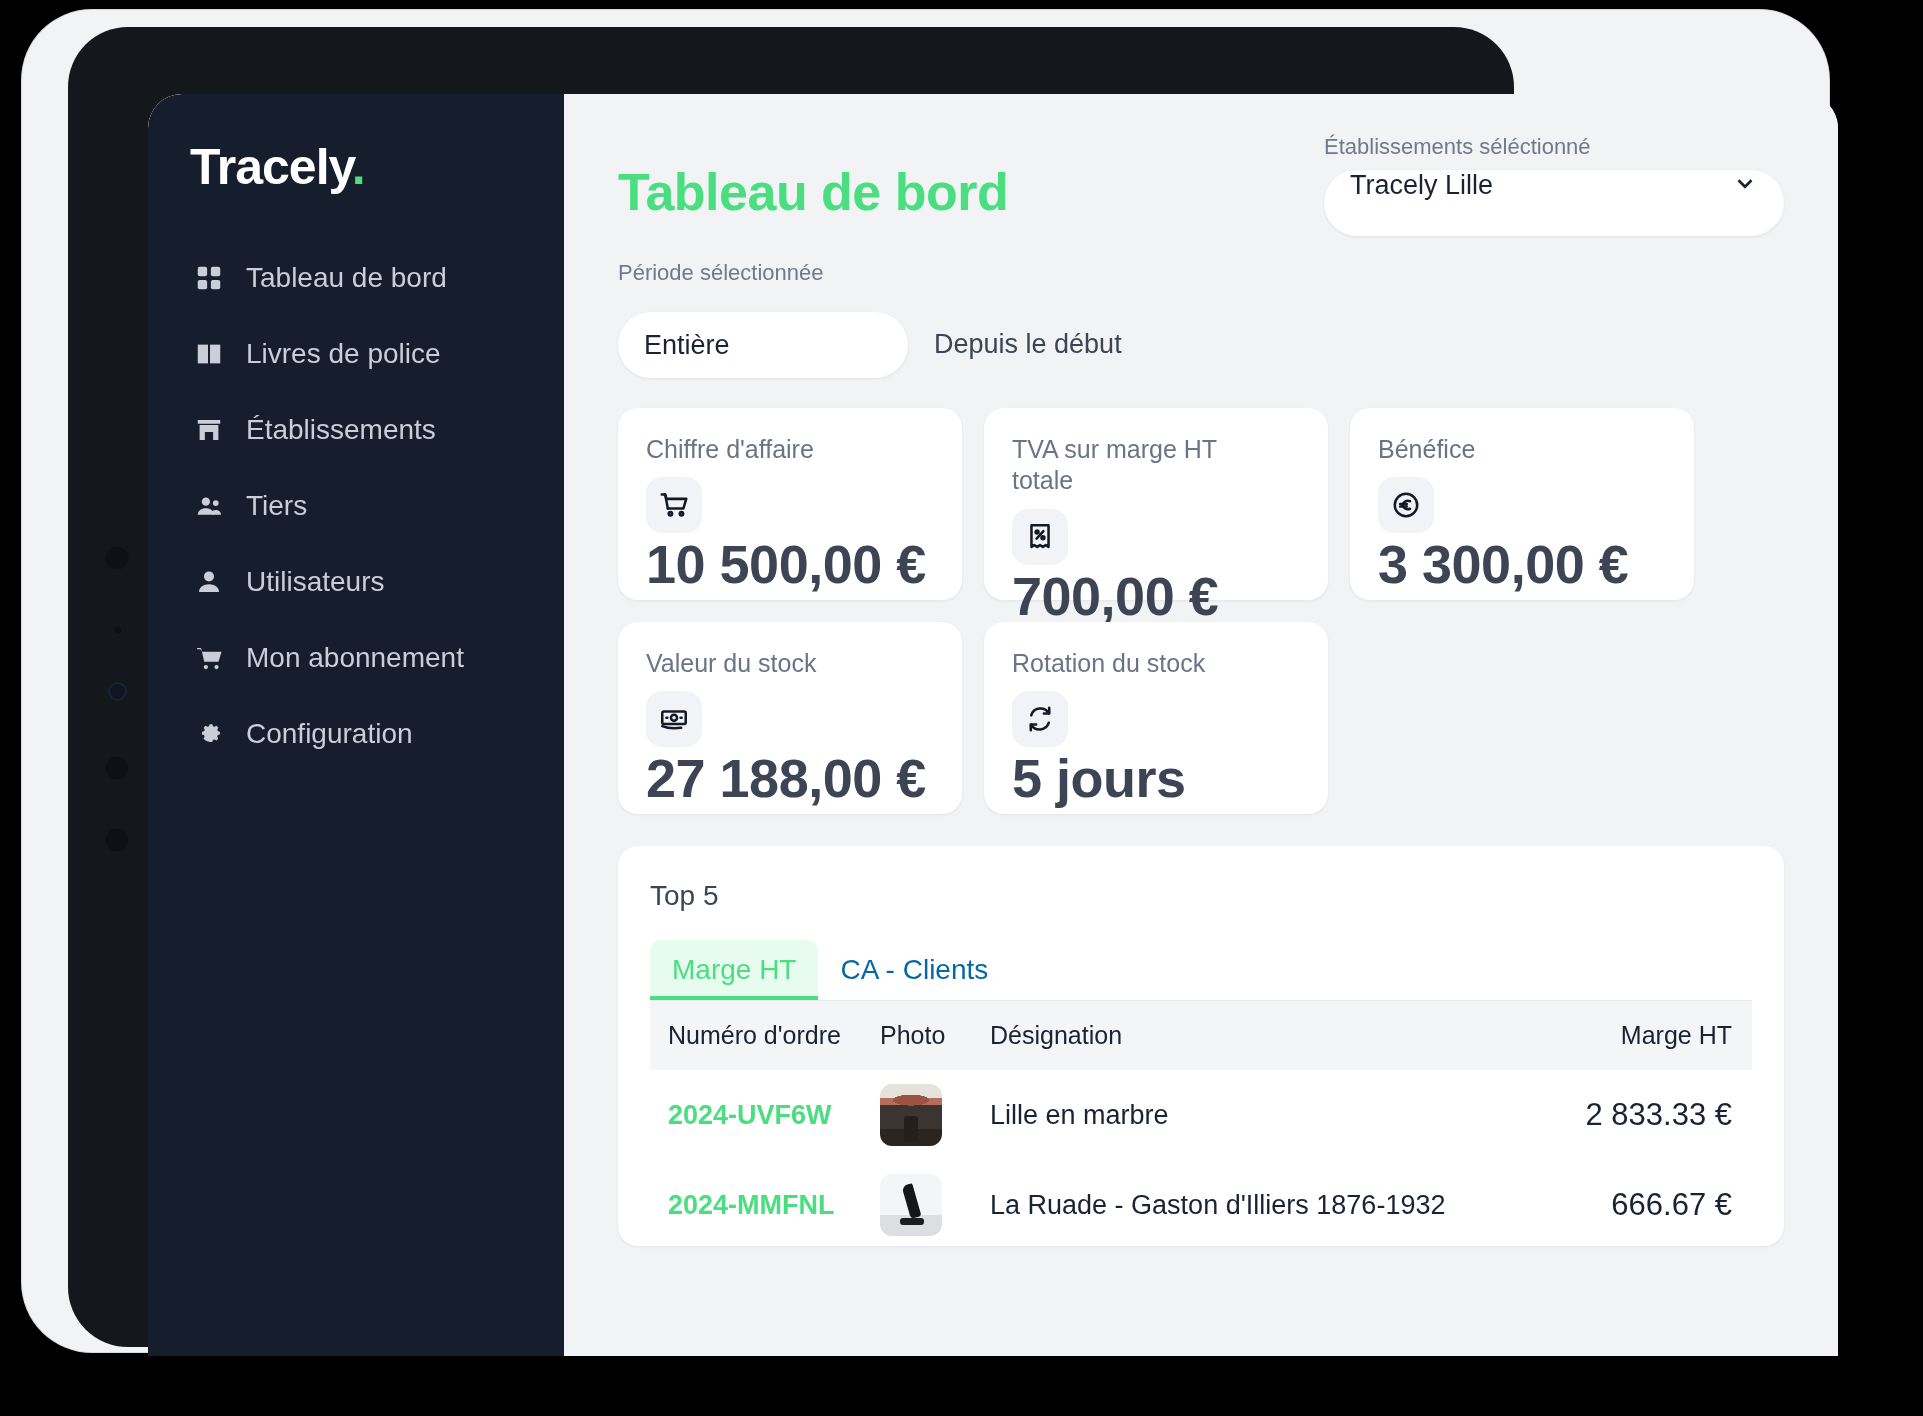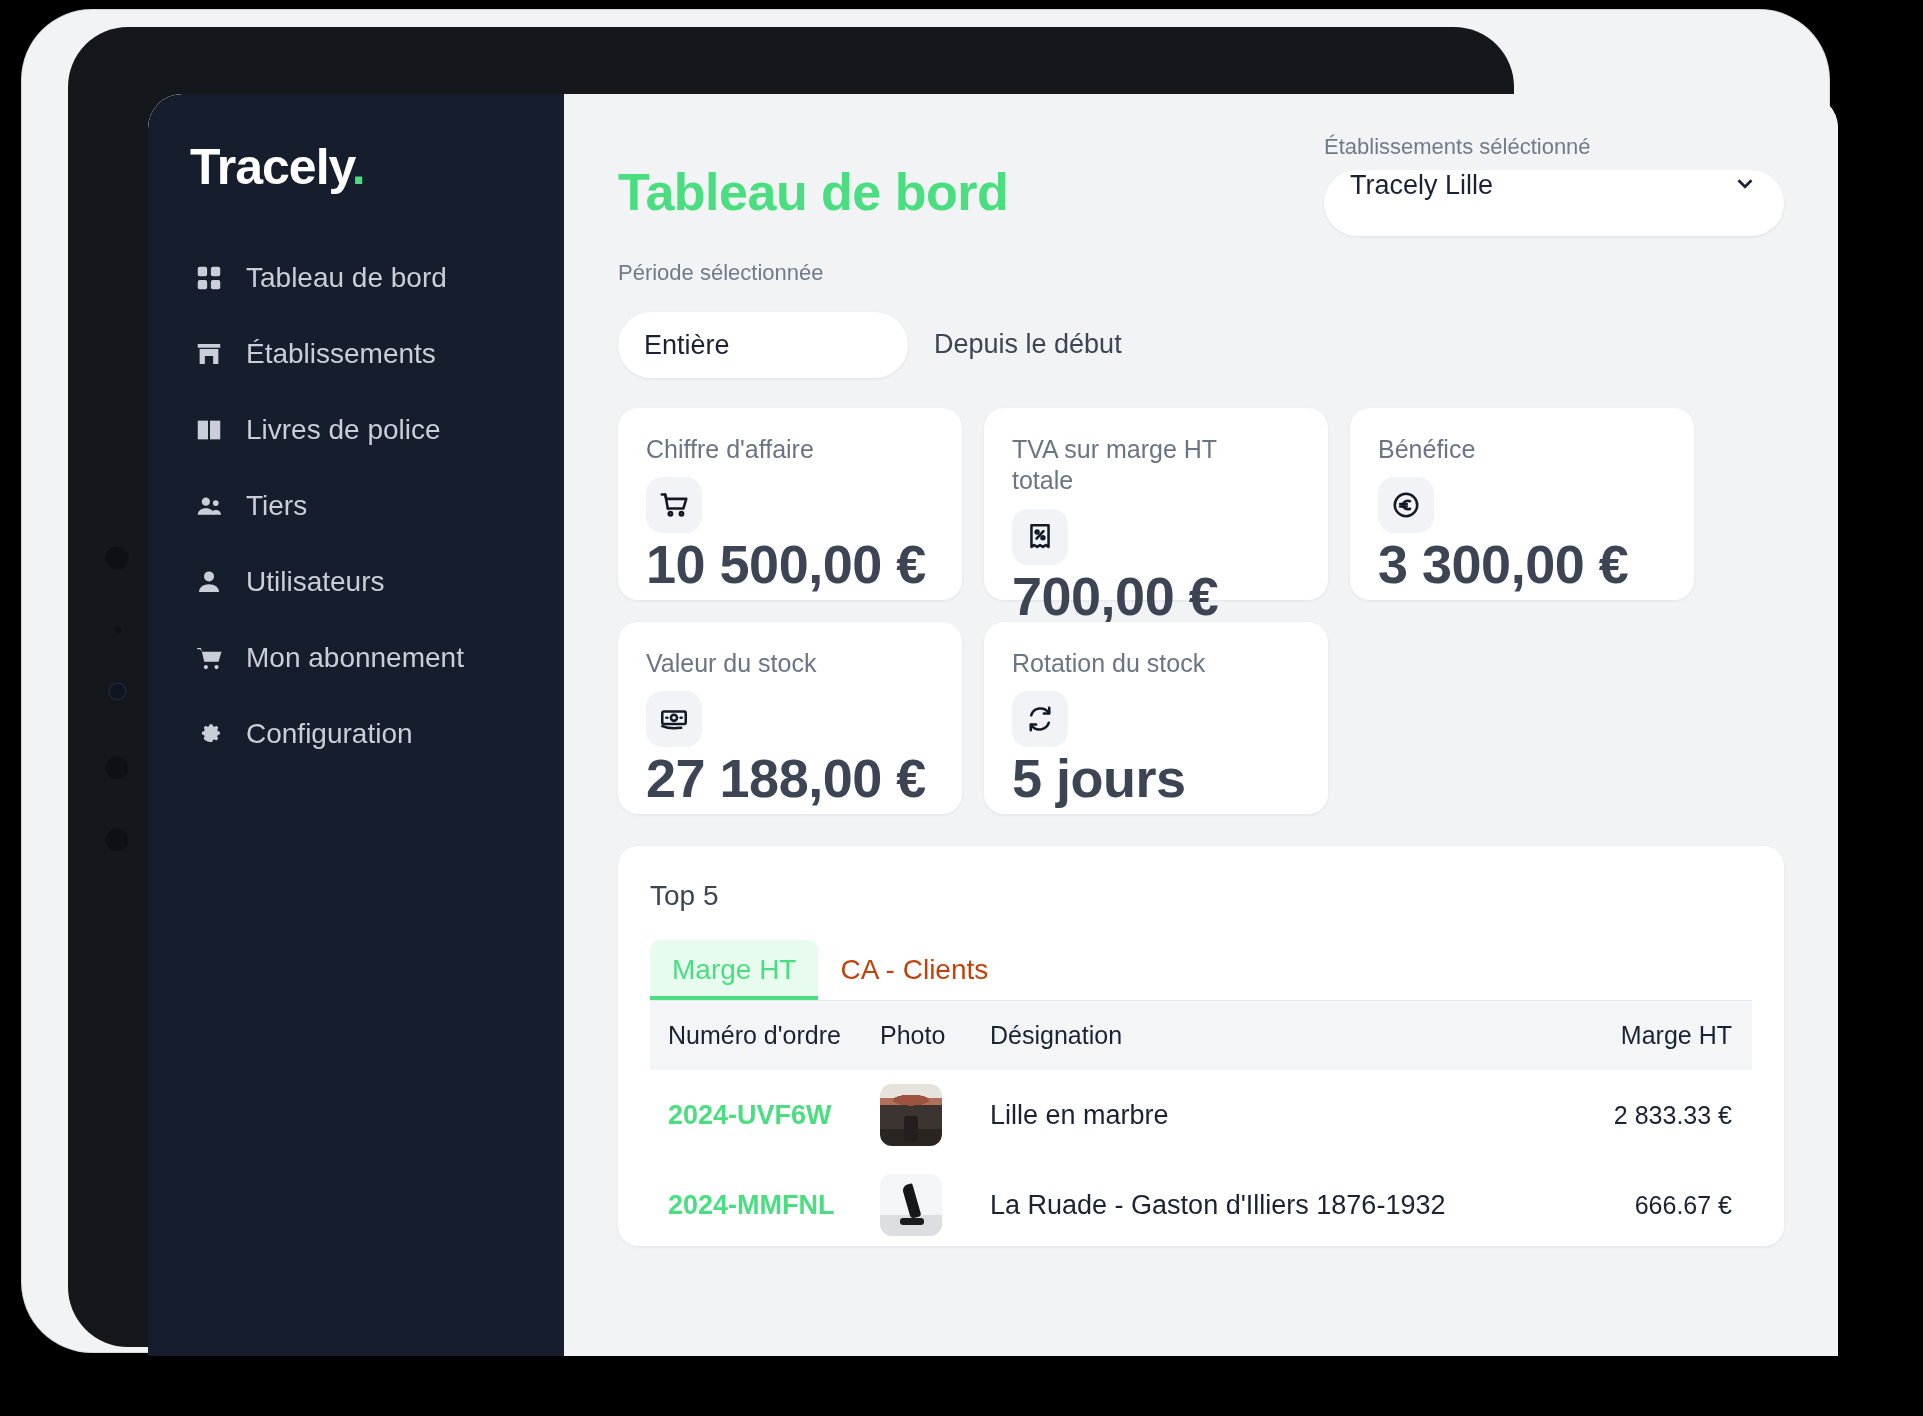--- a/index.html
+++ b/index.html
@@ -129,38 +129,38 @@
   
   #top5-panel {
     margin-top: 32px; background: #ffffff; border-radius: 20px;
     box-shadow: 0 1px 3px rgba(16,24,40,0.07);
     padding: 34px 32px 0 32px; height: 400px; overflow: hidden;
   }
   #top5-title { font-size: 28px; color: #3d4554; margin-bottom: 28px; }
   #tabs { display: flex; align-items: flex-end; border-bottom: 1px solid #e8eaee; }
   .tab {
     font-size: 28px; padding: 14px 22px 14px 22px; cursor: pointer;
-    color: #c2410c; border-radius: 10px 10px 0 0;
+    color: #0369a1; border-radius: 10px 10px 0 0;
   }
   .tab.active {
     color: #4ade80; background: #e8fbef;
     box-shadow: inset 0 -4px 0 0 #4ade80;
   }
   table { width: 100%; border-collapse: collapse; }
   thead th {
     background: #f4f5f7; font-size: 25px; color: #1a2233; font-weight: 400;
     text-align: left; padding: 20px 0 20px 0;
   }
   thead th.col-num { padding-left: 18px; width: 230px; }
   thead th.col-photo { width: 110px; }
   thead th.col-desig { }
   thead th.col-marge { text-align: right; padding-right: 20px; width: 240px; }
   tbody td { padding: 14px 0; vertical-align: middle; }
   td.cell-num { padding-left: 18px; font-size: 27px; font-weight: 700; color: #4ade80; }
-  td.cell-marge { text-align: right; padding-right: 20px; font-size: 25px; color: #1a2233; }
+  td.cell-marge { text-align: right; padding-right: 20px; font-size: 31px; color: #1a2233; }
   td.cell-desig { font-size: 27px; color: #1a2233; }
   .thumb {
     width: 62px; height: 62px; border-radius: 12px; overflow: hidden;
     background: #eceef1; position: relative;
   }
   
   #thumb-table {
     background:
       radial-gradient(ellipse 30px 9px at 50% 26%, #9c5440 0 60%, rgba(0,0,0,0) 61%),
       linear-gradient(#e6e2dc 0 22%, #b2705c 22% 34%, #3c3430 34% 72%, #2b2522 72% 100%);
@@ -205,35 +205,35 @@
                 <rect x="3" y="13.5" width="7.5" height="7.5" rx="1.6"></rect>
                 <rect x="13.5" y="13.5" width="7.5" height="7.5" rx="1.6"></rect>
               </svg>
           </span>
           <span>Tableau de bord</span>
         </div>
 
         <div class="nav-item">
           <span class="nav-icon">
             <svg viewBox="0 0 24 24">
+                <path d="M3 4.5h8.2v15H3z"></path>
+                <path d="M12.8 4.5H21v15h-8.2z"></path>
+              </svg>
+          </span>
+          <span>Livres de police</span>
+        </div>
+
+        <div class="nav-item">
+          <span class="nav-icon">
+            <svg viewBox="0 0 24 24">
                 <path d="M3 4h18v3H3z"></path>
                 <path d="M4.5 8h15v12h-4.2v-6.5H8.7V20H4.5z"></path>
               </svg>
           </span>
           <span>Établissements</span>
-        </div>
-
-        <div class="nav-item">
-          <span class="nav-icon">
-            <svg viewBox="0 0 24 24">
-                <path d="M3 4.5h8.2v15H3z"></path>
-                <path d="M12.8 4.5H21v15h-8.2z"></path>
-              </svg>
-          </span>
-          <span>Livres de police</span>
         </div>
 
         <div class="nav-item">
           <span class="nav-icon">
             <svg viewBox="0 0 24 24">
                 <circle cx="9.5" cy="8.5" r="3.3"></circle>
                 <path d="M3 19c0-3.3 2.9-5.2 6.5-5.2S16 15.7 16 19z"></path>
                 <circle cx="17.4" cy="9.6" r="2.3"></circle>
                 <path d="M15 19h6.6c0-2.4-1.9-3.9-4.2-3.9-.9 0-1.7.2-2.4.6z"></path>
               </svg>

